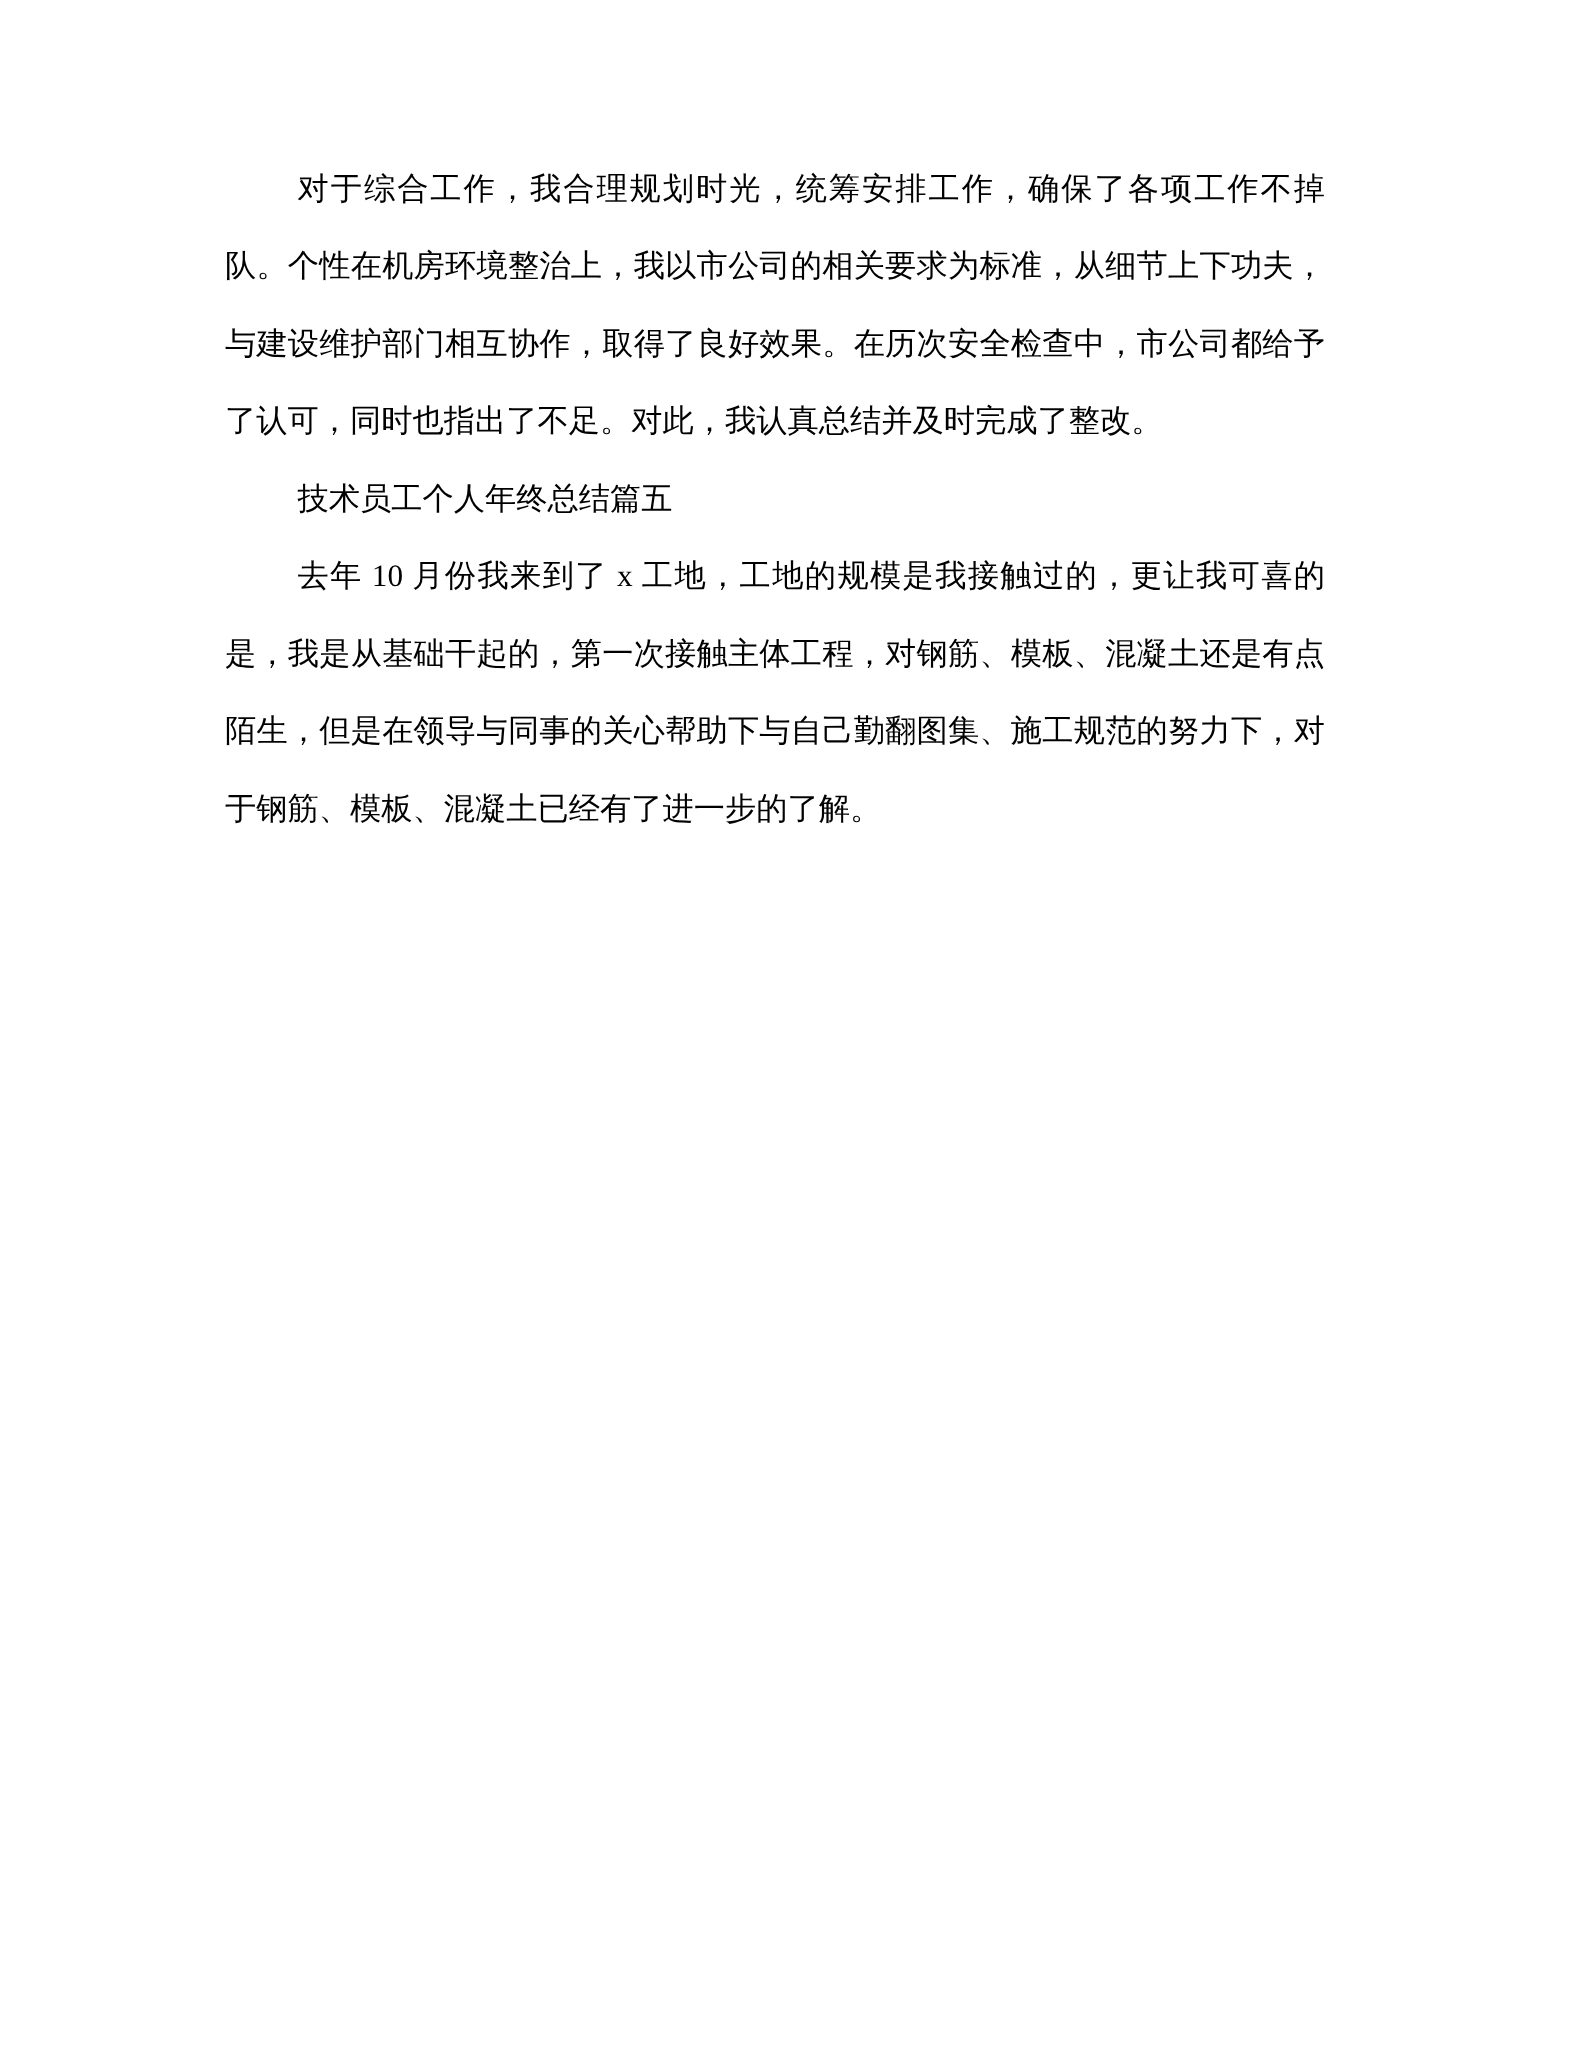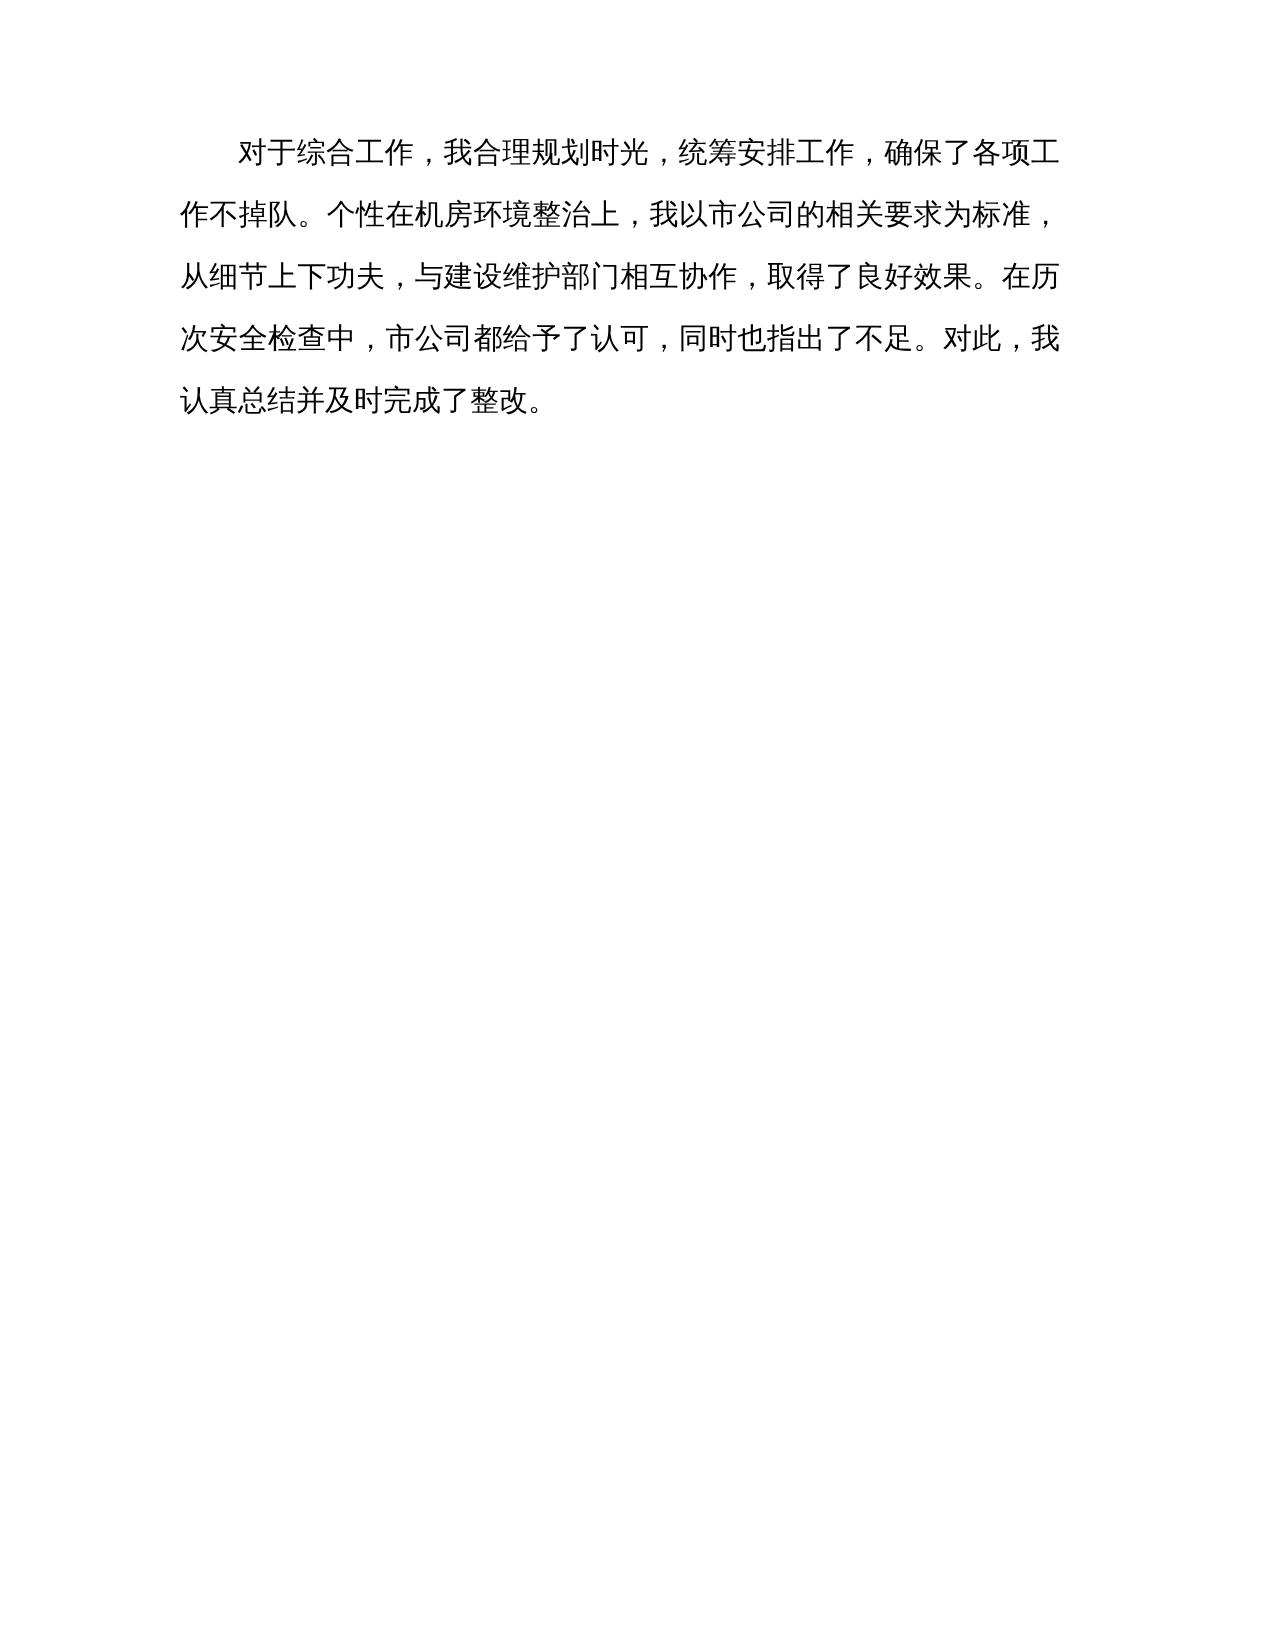--- a/index.html
+++ b/index.html
@@ -14,35 +14,37 @@
     background: #ffffff;
     overflow: hidden;
     font-family: "Liberation Serif", "DejaVu Serif", serif;
   }
   .text-block {
     position: absolute;
     left: 180px;
     top: 121px;
     width: 880px;
     color: #000000;
-    font-size: 29px;
+    font-size: 25px;
     line-height: 62px;
     text-align: justify;
     text-justify: inter-ideograph;
     word-break: break-all;
     overflow-wrap: anywhere;
     font-weight: 400;
     letter-spacing: 0;
   }
   .text-block p {
     margin: 0;
     padding: 0;
     text-indent: 58px; 
   }
 </style>
 </head>
 <body>
 
 <div class="page">
   <div class="text-block">
     <p>对于综合工作，我合理规划时光，统筹安排工作，确保了各项工作不掉队。个性在机房环境整治上，我以市公司的相关要求为标准，从细节上下功夫，与建设维护部门相互协作，取得了良好效果。在历次安全检查中，市公司都给予了认可，同时也指出了不足。对此，我认真总结并及时完成了整改。</p>
+    <p>技术员工个人年终总结篇五</p>
+    <p>去年 10 月份我来到了 x 工地，工地的规模是我接触过的，更让我可喜的是，我是从基础干起的，第一次接触主体工程，对钢筋、模板、混凝土还是有点陌生，但是在领导与同事的关心帮助下与自己勤翻图集、施工规范的努力下，对于钢筋、模板、混凝土已经有了进一步的了解。</p>
   </div>
 </div>
 
 </body></html>

